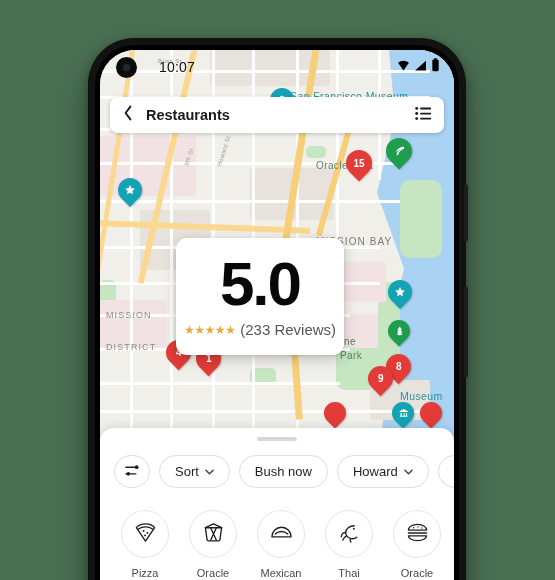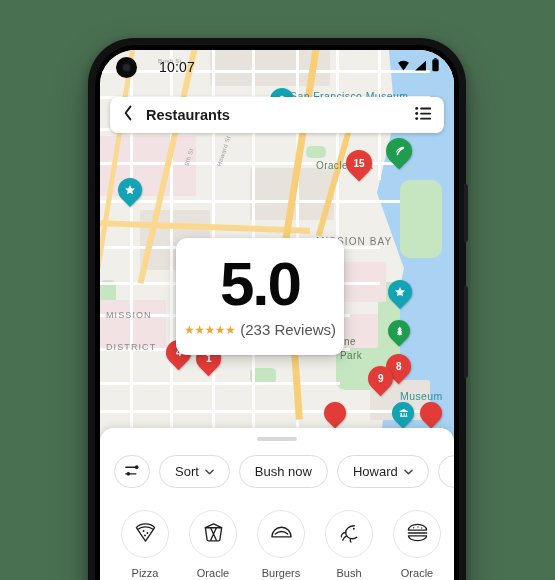--- a/index.html
+++ b/index.html
@@ -464,36 +464,36 @@
 
         <div class="cat">
           <div class="cat-circle">
             <span>
               <svg width="23" height="23" viewBox="0 0 24 24" fill="none" stroke="#1f1f1f" stroke-width="1.4" stroke-linejoin="round" stroke-linecap="round">
                 <path d="M2 16.5C2 11 6.5 6.5 12 6.5S22 11 22 16.5H2z"></path>
                 <path d="M5.5 13.5c1.8-1.6 4-2.5 6.5-2.5s4.7.9 6.5 2.5"></path>
               </svg>
             </span>
           </div>
-          <div class="cat-label">Burgers</div>
+          <div class="cat-label">Mexican</div>
         </div>
 
         <div class="cat">
           <div class="cat-circle">
             <span>
               <svg width="23" height="23" viewBox="0 0 24 24" fill="none" stroke="#1f1f1f" stroke-width="1.4" stroke-linejoin="round" stroke-linecap="round">
                 <path d="M17 5c-5 0-9 3-9 7 0 3.5 3 6.5 7 6.5 2 0 3.5-.6 4.5-1.6"></path>
                 <path d="M8 12c-2.5 0-4.5 2-4.5 4.5"></path>
                 <path d="M9 15.5c-2 1-3.5 2.6-4 4.5"></path>
                 <path d="M13 18.5c-.5 1.4-.3 2.6.5 3.5"></path>
                 <circle cx="16.5" cy="8" r="1" fill="#1f1f1f" stroke="none"></circle>
               </svg>
             </span>
           </div>
-          <div class="cat-label">Bush</div>
+          <div class="cat-label">Thai</div>
         </div>
 
         <div class="cat">
           <div class="cat-circle">
             <span>
               <svg width="23" height="23" viewBox="0 0 24 24" fill="none" stroke="#1f1f1f" stroke-width="1.4" stroke-linejoin="round" stroke-linecap="round">
                 <path d="M2.5 9.5C2.5 6.2 6.8 3.5 12 3.5s9.5 2.7 9.5 6H2.5z"></path>
                 <path d="M2.5 12.5h19"></path>
                 <path d="M2.5 15.5c0 2.8 4.3 5 9.5 5s9.5-2.2 9.5-5H2.5z"></path>
                 <circle cx="8" cy="7" r=".7" fill="#1f1f1f" stroke="none"></circle>

